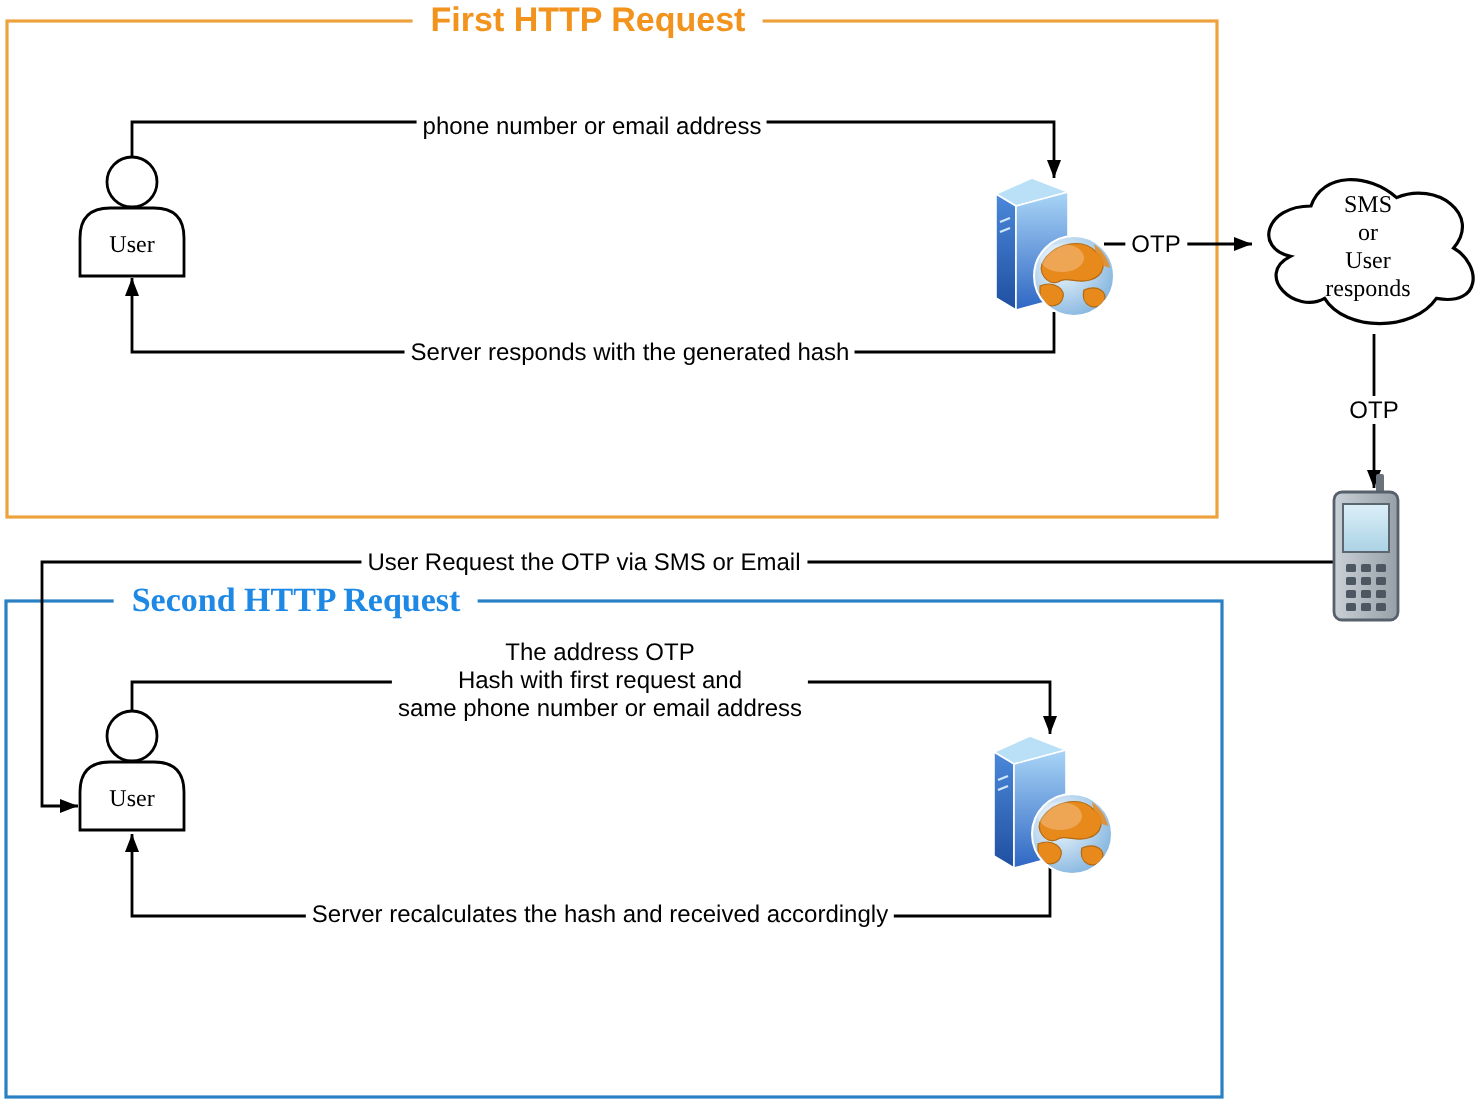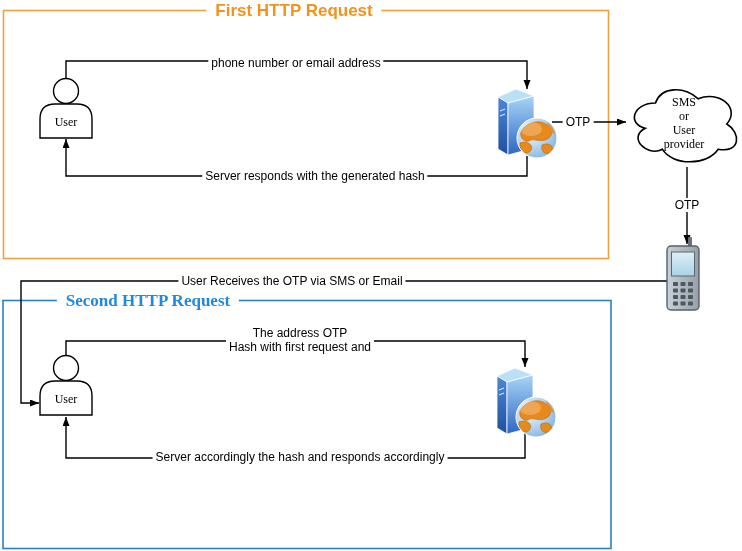--- a/index.html
+++ b/index.html
@@ -145,24 +145,25 @@
   <div class="lbl" style="left:296px;top:63px;">
     <span class="ln">phone number or email address</span>
   </div>
   <div class="lbl" style="left:315px;top:176px;">Server responds with the generated hash</div>
   <div class="lbl" style="left:578px;top:122px;">OTP</div>
   <div class="lbl" style="left:687px;top:205px;">OTP</div>
   <div class="lbl nobg" style="left:684px;top:123px;line-height:14px;">
     <span class="ln">SMS</span>
     <span class="ln">or</span>
     <span class="ln">User</span>
-    <span class="ln">provider</span>
+    <span class="ln">responds</span>
   </div>
-  <div class="lbl" style="left:292px;top:281px;">User Receives the OTP via SMS or Email</div>
+  <div class="lbl" style="left:292px;top:281px;">User Request the OTP via SMS or Email</div>
   <div class="lbl" style="left:300px;top:340px;">
     <span class="ln">The address OTP</span>
     <span class="ln">Hash with first request and</span>
+    <span class="ln">same phone number or email address</span>
   </div>
-  <div class="lbl" style="left:300px;top:457px;">Server accordingly the hash and responds accordingly</div>
+  <div class="lbl" style="left:300px;top:457px;">Server recalculates the hash and received accordingly</div>
 
   <div class="lbl nobg" style="left:66px;top:122px;">User</div>
   <div class="lbl nobg" style="left:66px;top:399px;">User</div>
 </div>
 
 </body></html>

